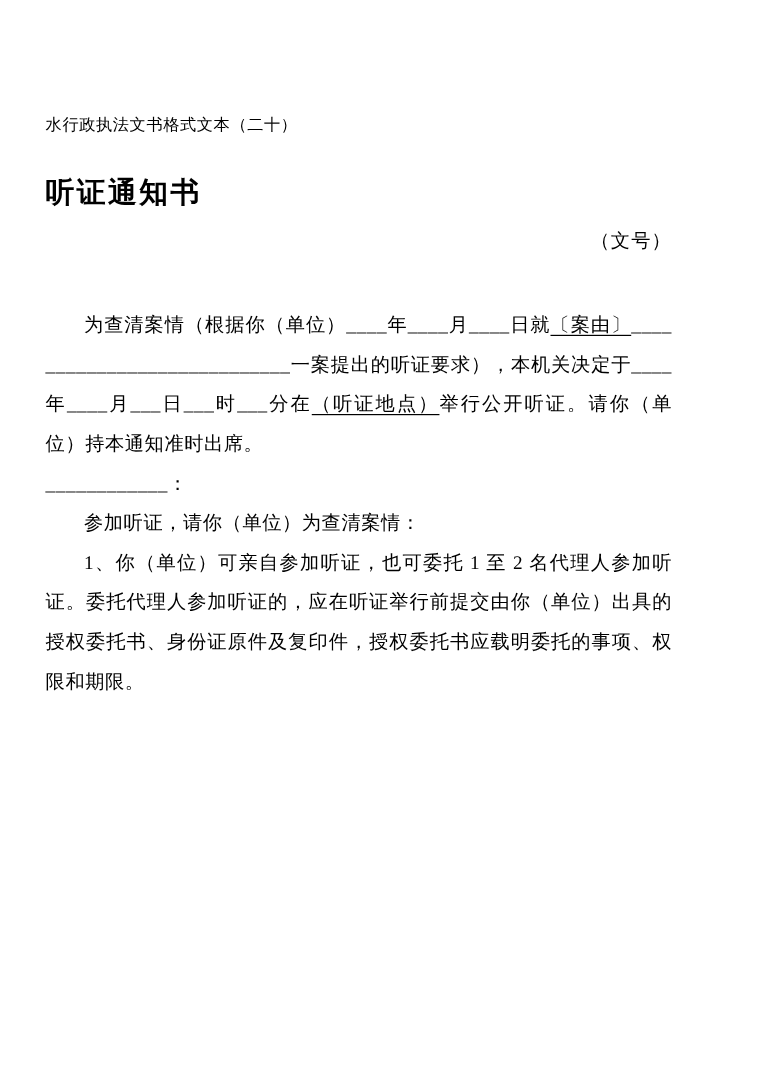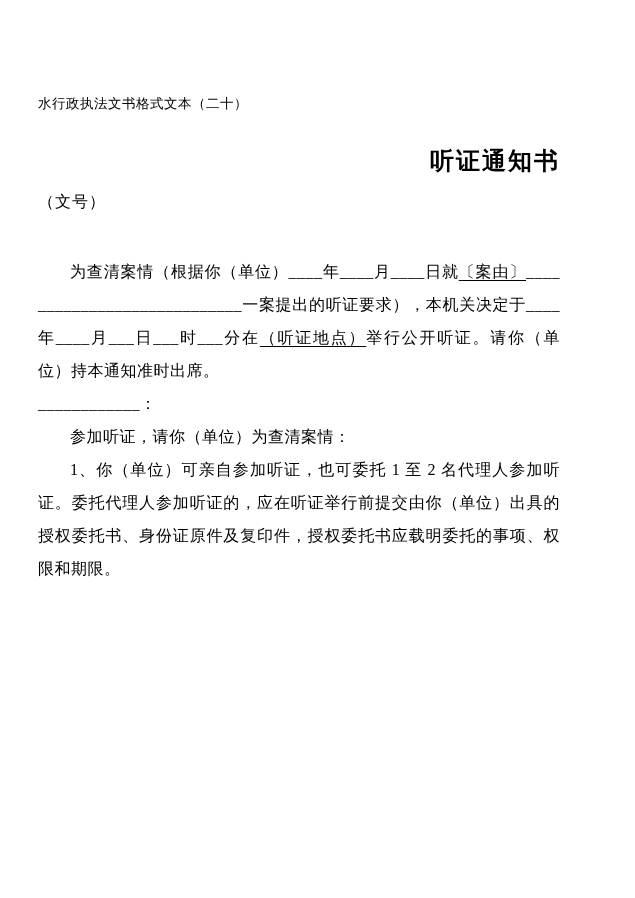--- a/index.html
+++ b/index.html
@@ -22,29 +22,29 @@
   .doc-header {
     font-size: 13.5px;
     line-height: 18px;
     letter-spacing: 0.5px;
   }
   .doc-title {
     margin: 33px 0 0 0;
     font-size: 24px;
     line-height: 30px;
     font-weight: 700;
-    text-align: right;
+    text-align: left;
     font-family: "Liberation Sans", "DejaVu Sans", sans-serif;
     letter-spacing: 2px;
   }
   .doc-number {
     margin-top: 15px;
     font-size: 16px;
     line-height: 22px;
-    text-align: left;
+    text-align: right;
     letter-spacing: 1px;
   }
   .doc-body {
     margin-top: 42px;
     font-size: 16px;
     line-height: 33px;
     text-align: justify;
     text-justify: inter-ideograph;
     letter-spacing: 0.5px;
   }

